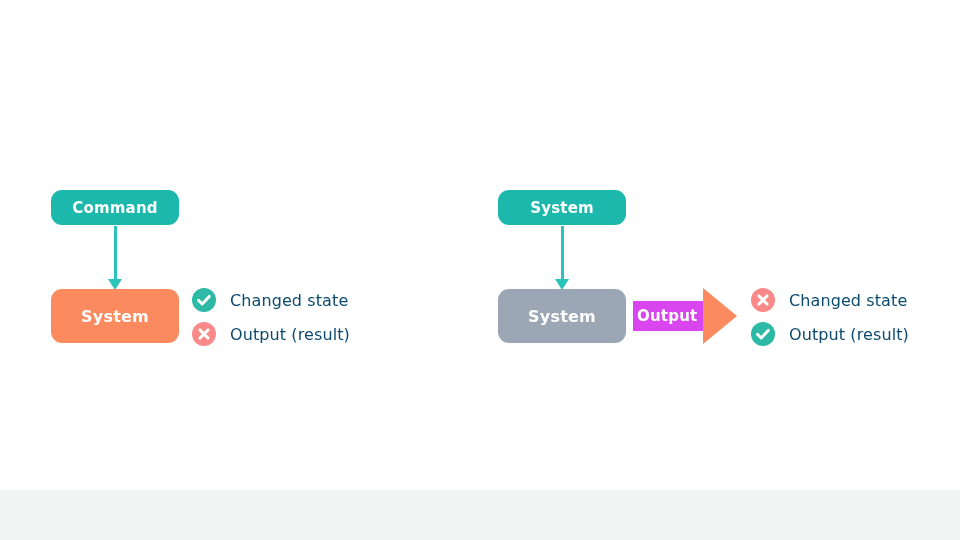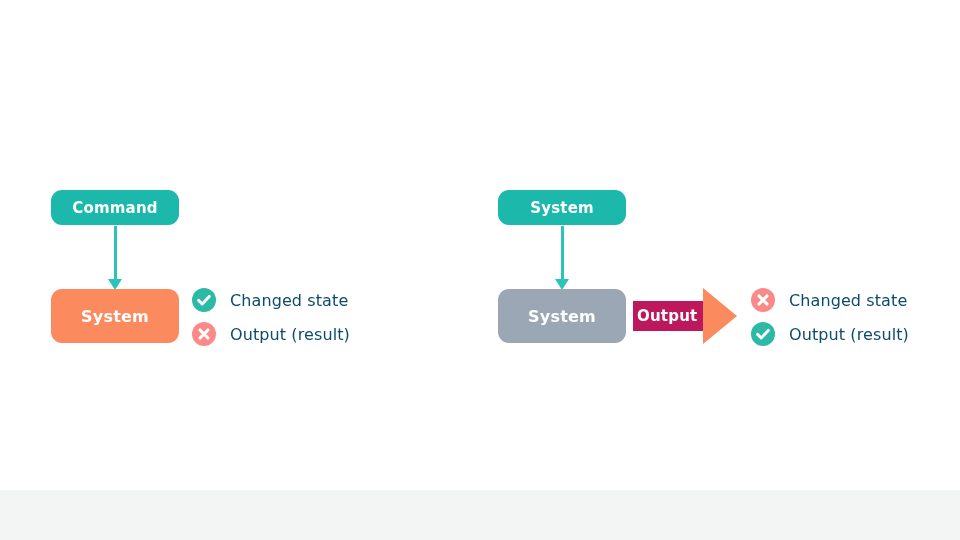--- a/index.html
+++ b/index.html
@@ -98,21 +98,21 @@
   }
 
   
   .block-arrow {
     position: absolute;
     display: flex;
     align-items: center;
   }
   .block-arrow .shaft {
     position: relative;
-    background: #be185d;
+    background: #d946ef;
     display: flex;
     align-items: center;
     justify-content: center;
     box-sizing: border-box;
   }
   .block-arrow .shaft-label {
     color: #ffffff;
     font-family: "DejaVu Sans", sans-serif;
     font-weight: bold;
     font-size: 15px;

